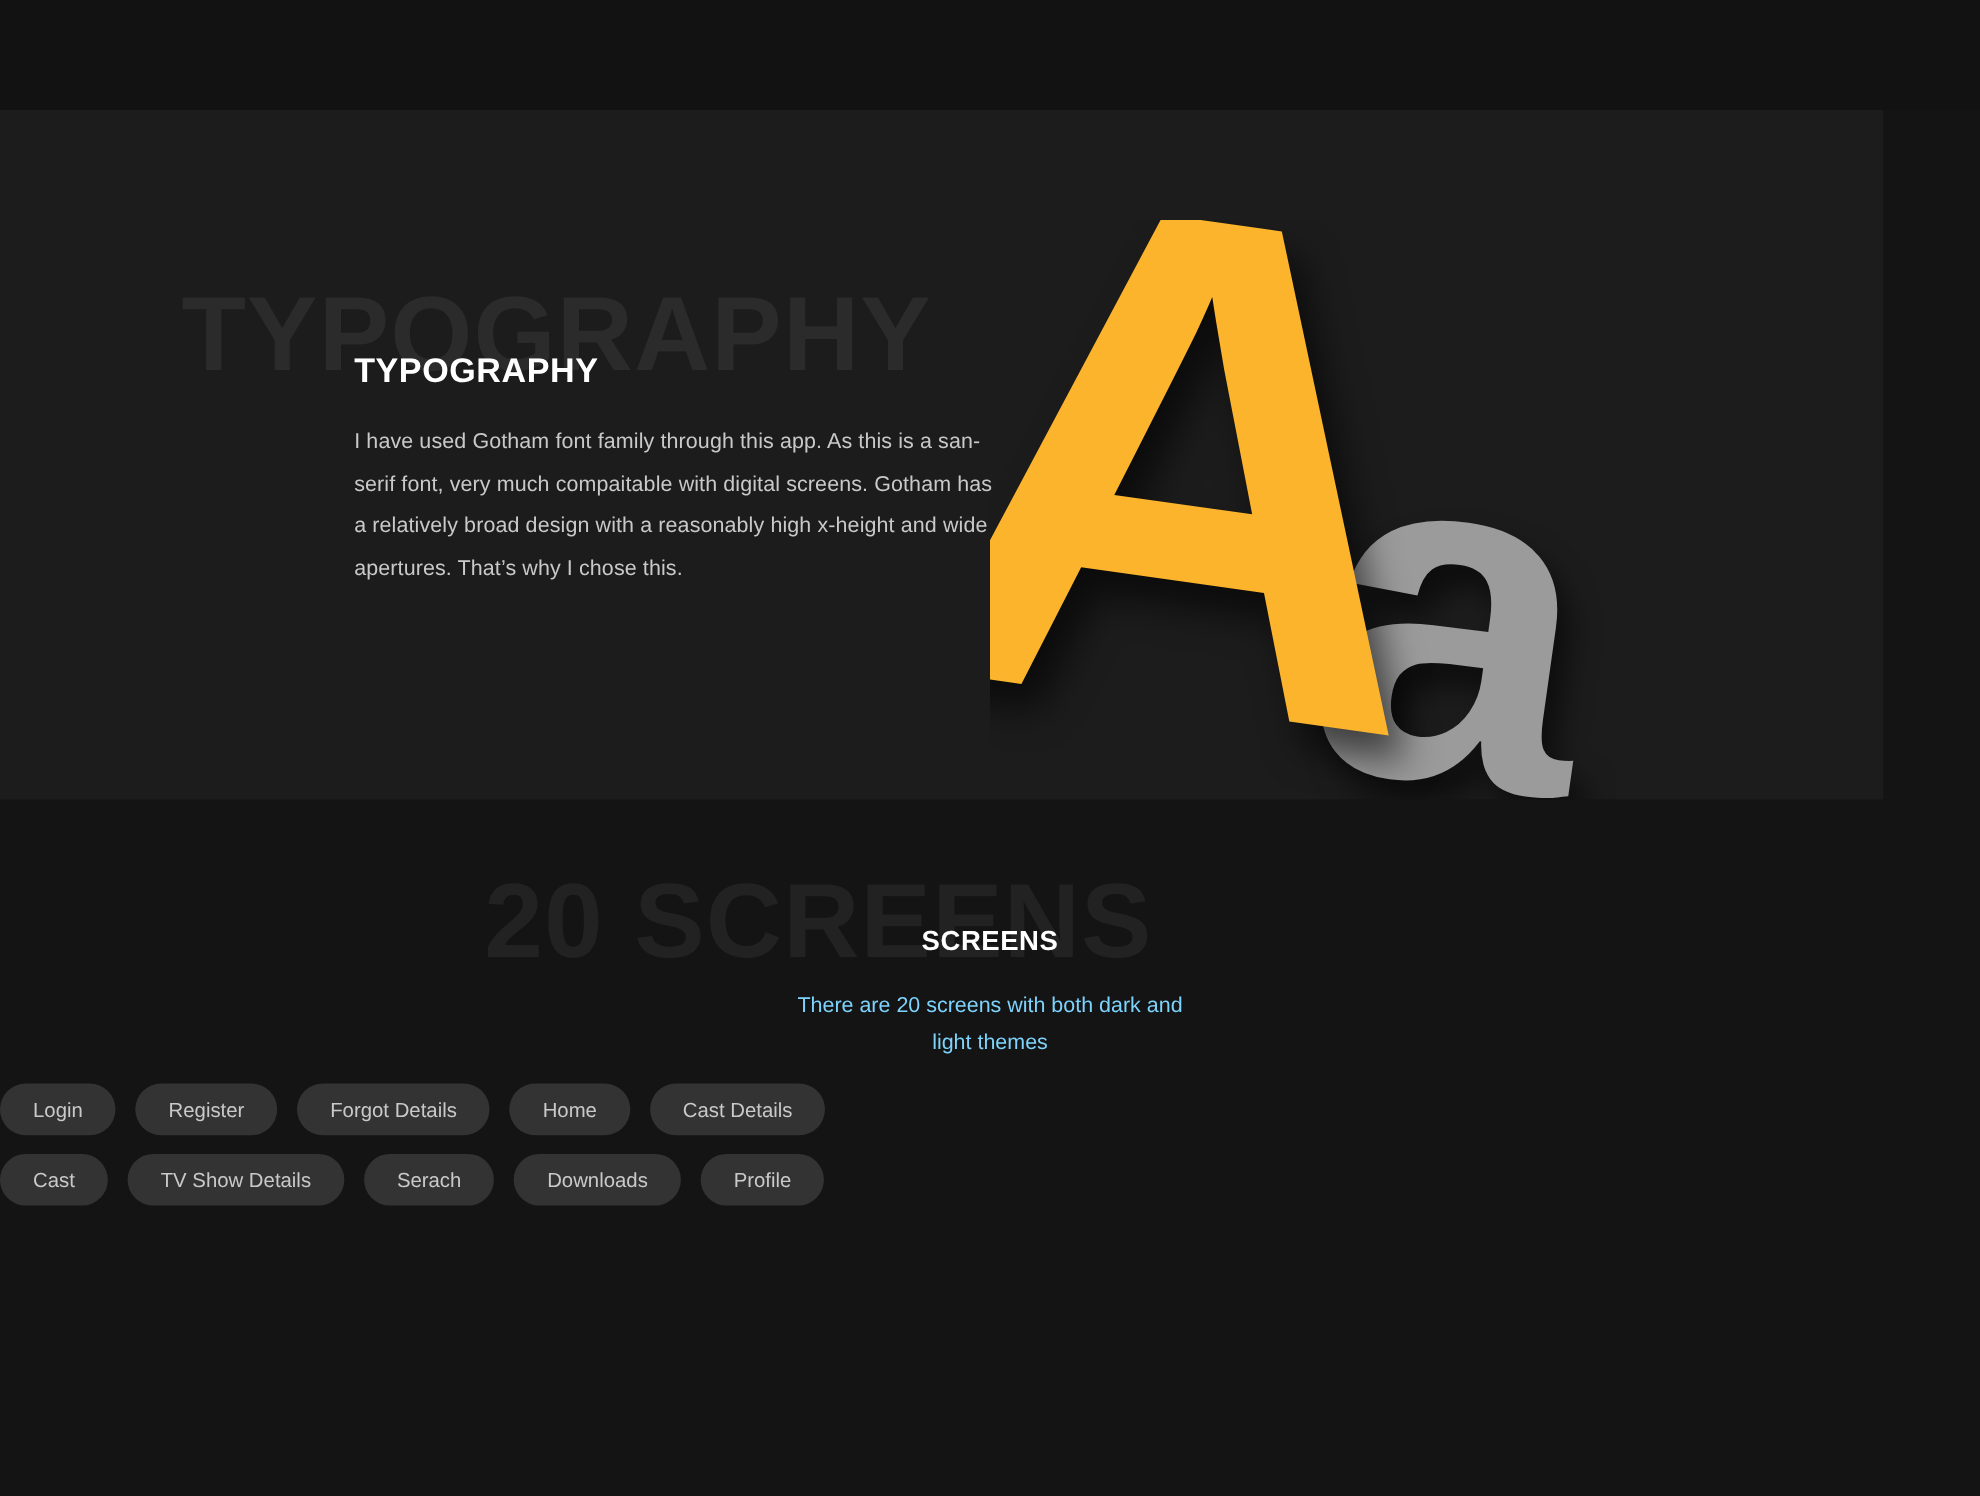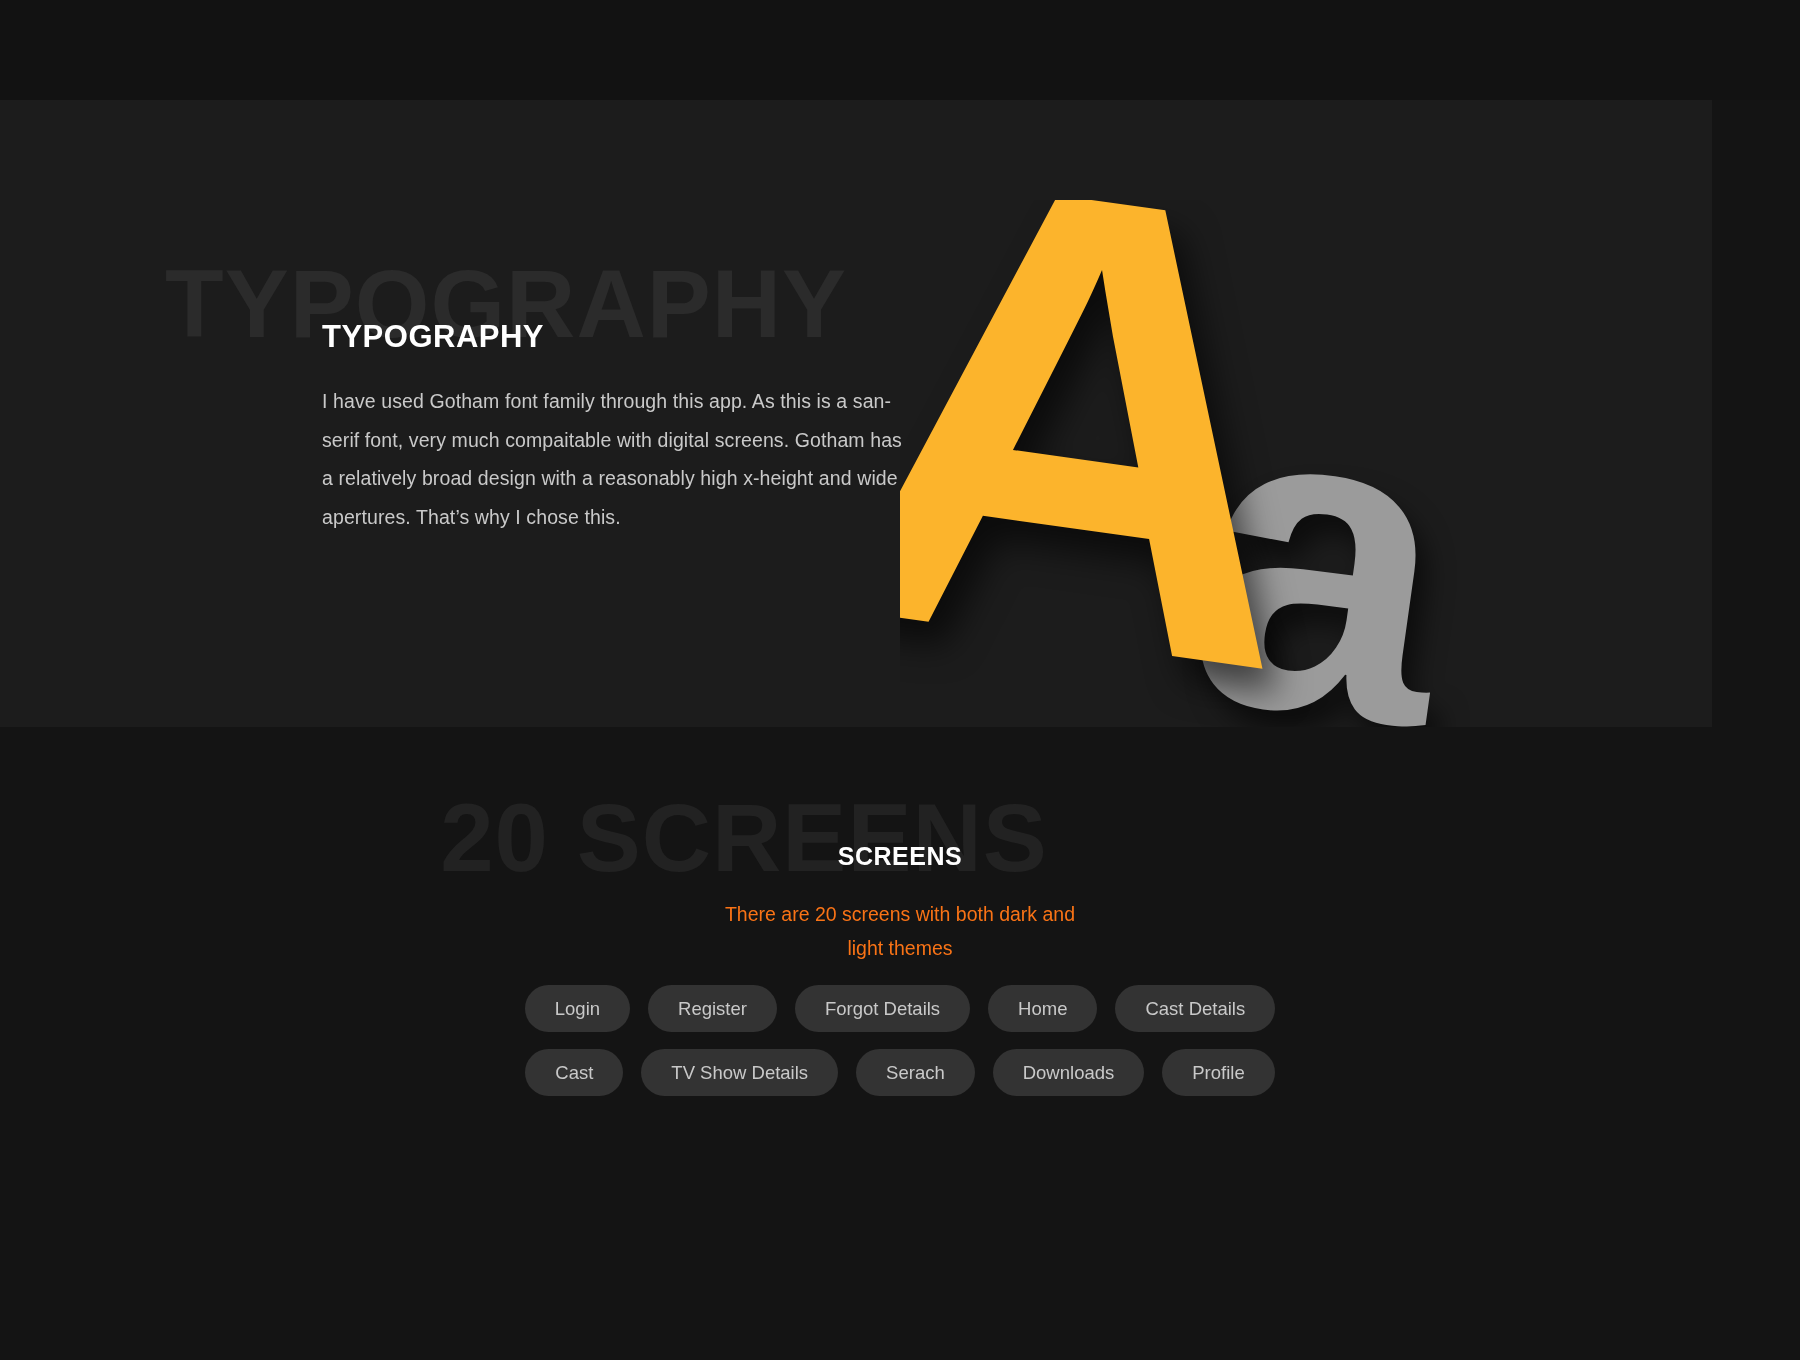--- a/index.html
+++ b/index.html
@@ -154,35 +154,35 @@
   }
 
   .screens-sub {
     position: absolute;
     top: 170px;
     left: 0;
     width: 1800px;
     text-align: center;
     font-size: 19.5px;
     line-height: 34px;
-    color: #f97316;
+    color: #7dd3fc;
   }
 
   .screens-sub span { display: block; }
 
   .pill-rows {
     position: absolute;
     top: 258px;
     left: 0;
     width: 1800px;
   }
 
   .pill-row {
     display: flex;
-    justify-content: center;
+    justify-content: flex-start;
     align-items: center;
     gap: 18px;
     margin-bottom: 17px;
   }
 
   .pill {
     background: #333333;
     color: #c9c9c9;
     font-size: 18.5px;
     border-radius: 999px;

